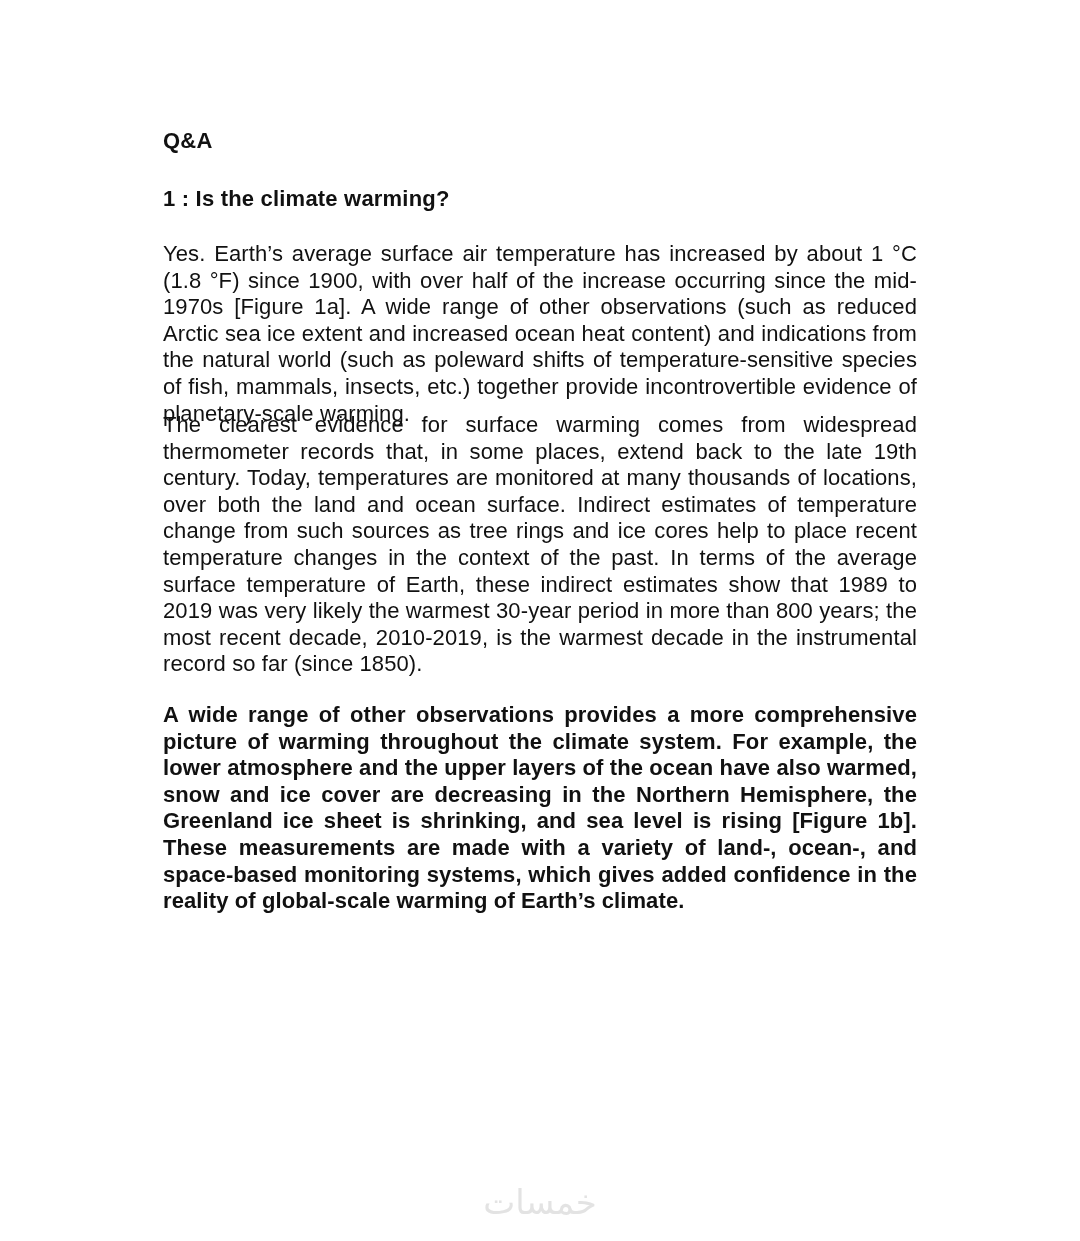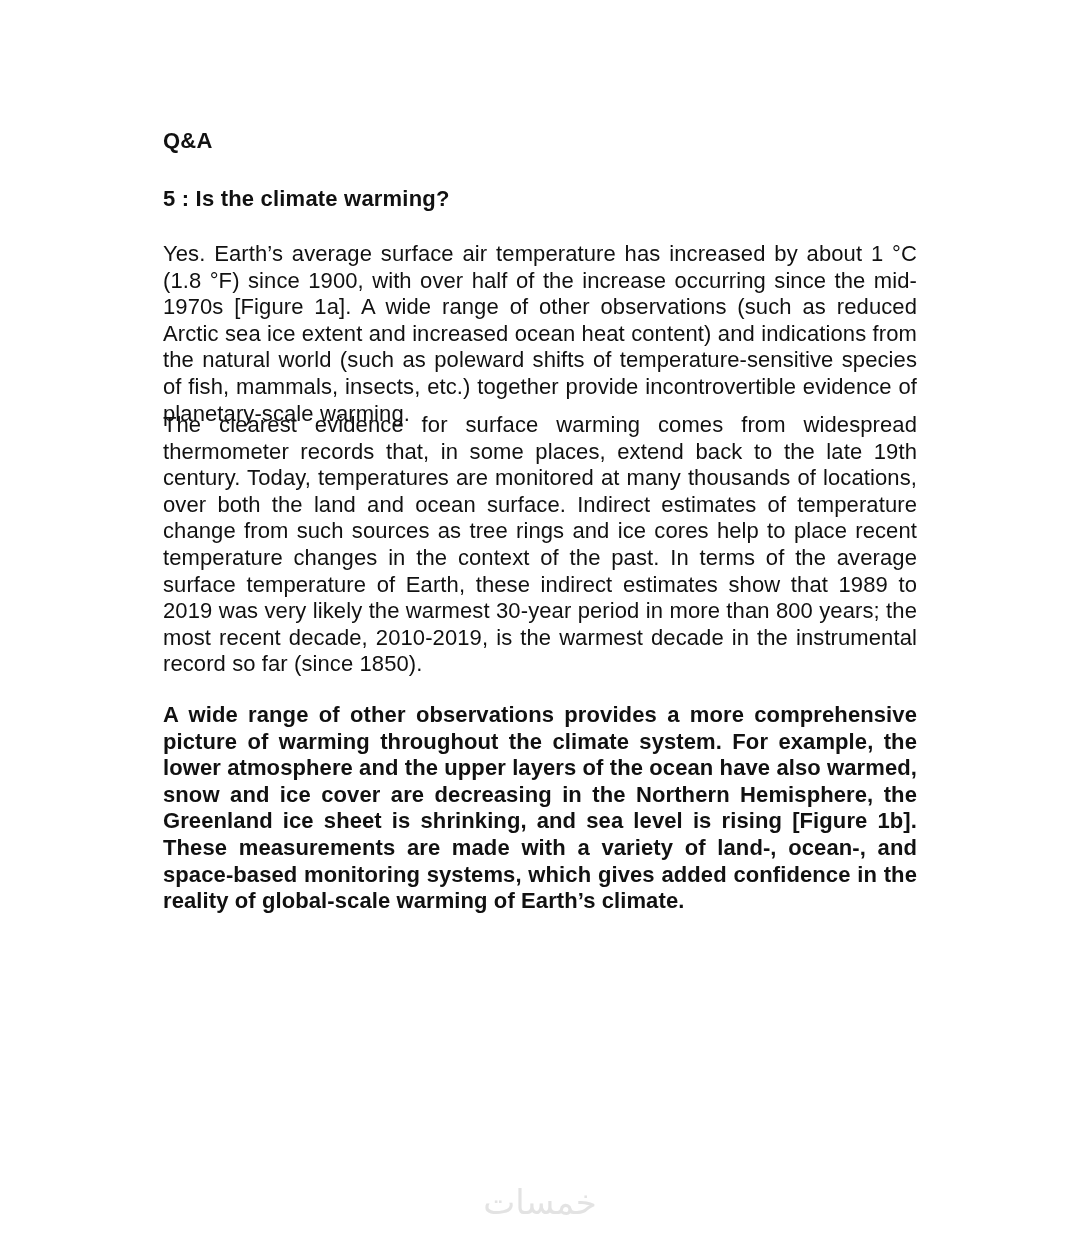--- a/index.html
+++ b/index.html
@@ -58,19 +58,19 @@
       color: #e3e3e3;
       direction: rtl;
       letter-spacing: 1px;
     }
   </style>
 </head>
 <body>
 
 <div class="page">
   <div class="heading qa-title">Q&amp;A</div>
-  <div class="heading question-title">5 : Is the climate warming?</div>
+  <div class="heading question-title">1 : Is the climate warming?</div>
   <p class="para p1">Yes. Earth’s average surface air temperature has increased by about 1 °C (1.8 °F) since 1900, with over half of the increase occurring since the mid-1970s [Figure 1a]. A wide range of other observations (such as reduced Arctic sea ice extent and increased ocean heat content) and indications from the natural world (such as poleward shifts of temperature-sensitive species of fish, mammals, insects, etc.) together provide incontrovertible evidence of planetary-scale warming.</p>
   <p class="para p2">The clearest evidence for surface warming comes from widespread thermometer records that, in some places, extend back to the late 19th century. Today, temperatures are monitored at many thousands of locations, over both the land and ocean surface. Indirect estimates of temperature change from such sources as tree rings and ice cores help to place recent temperature changes in the context of the past. In terms of the average surface temperature of Earth, these indirect estimates show that 1989 to 2019 was very likely the warmest 30-year period in more than 800 years; the most recent decade, 2010-2019, is the  warmest decade in the instrumental record so far (since 1850).</p>
   <p class="para p3">A wide range of other observations provides a more comprehensive picture of warming throughout the climate system. For example, the lower atmosphere and the upper layers of the ocean have also warmed, snow and ice cover are decreasing in the Northern Hemisphere, the Greenland ice sheet is shrinking, and sea level is rising [Figure 1b]. These measurements are made with a variety of land-, ocean-, and space-based monitoring systems, which gives added confidence in the reality of global-scale warming of Earth’s climate.</p>
 </div>
 
 <div class="watermark">خمسات</div>
 
 </body></html>

